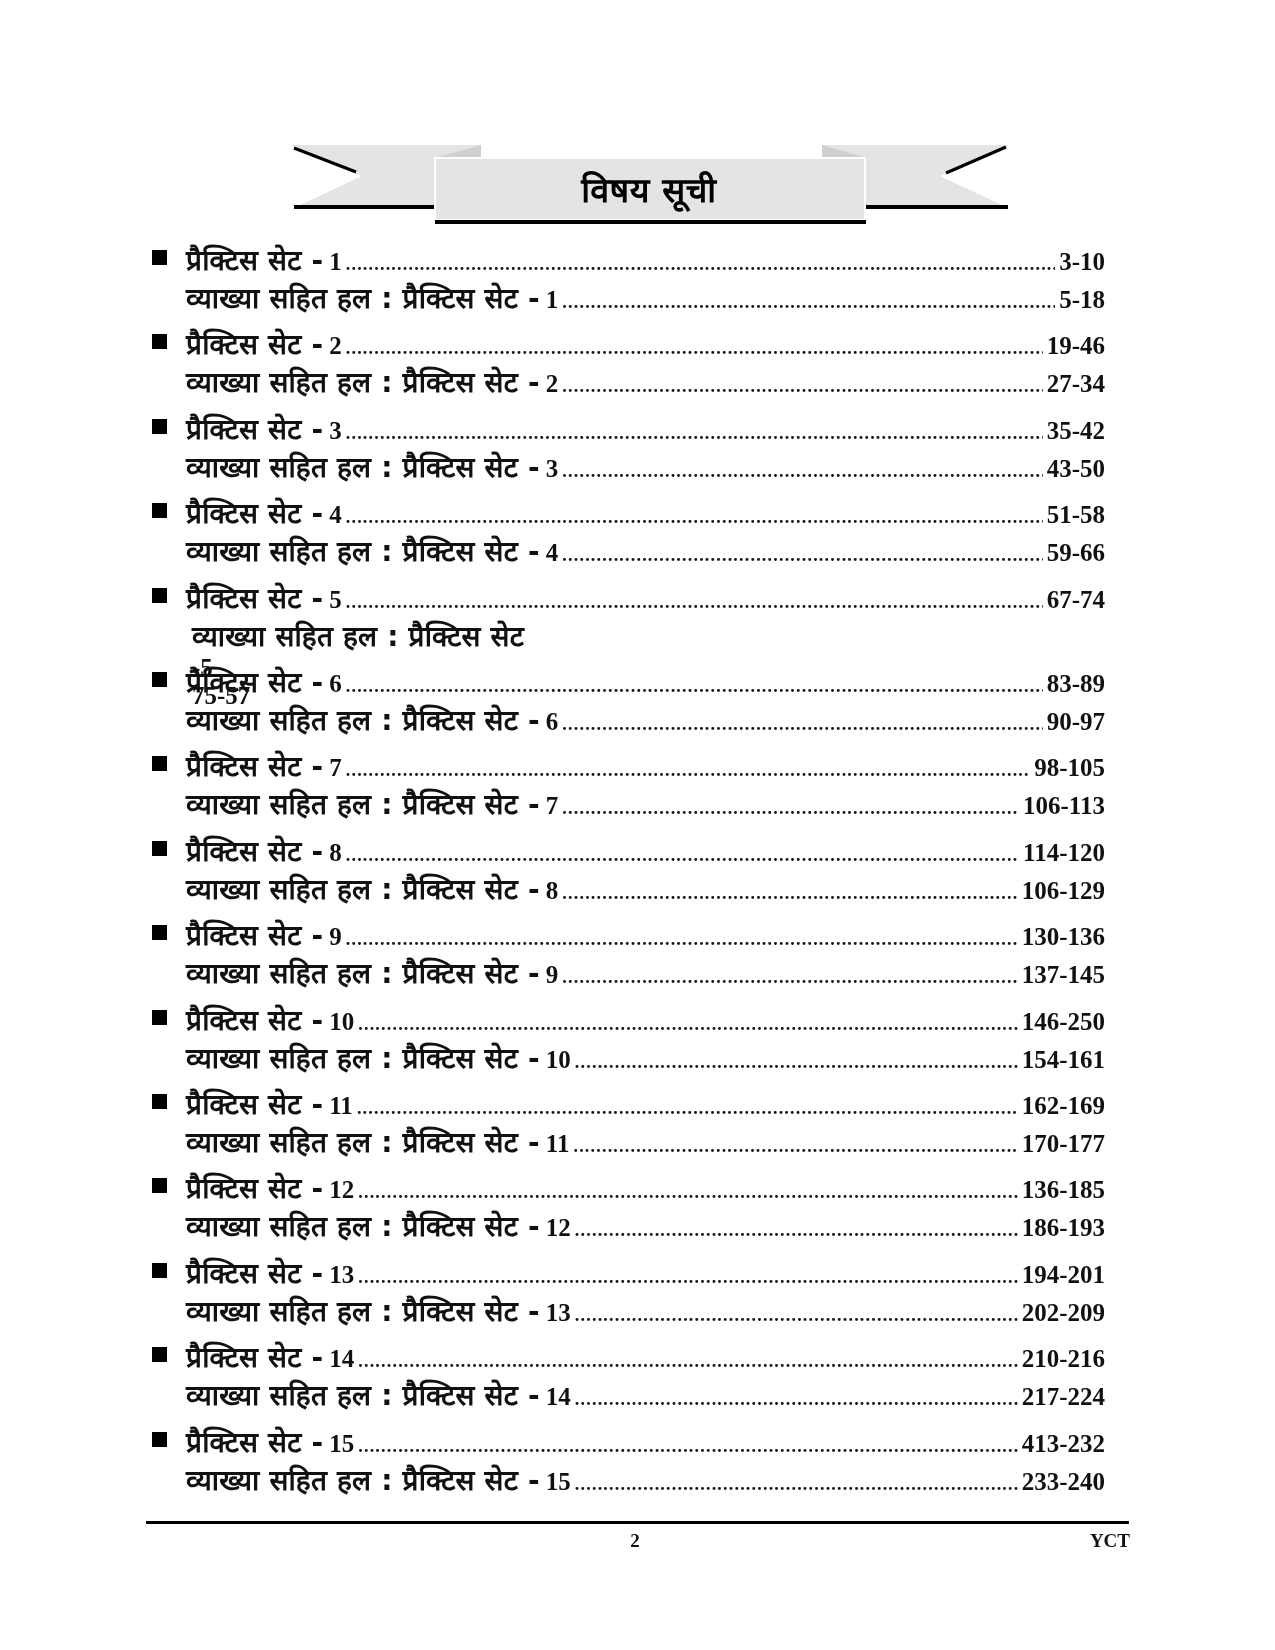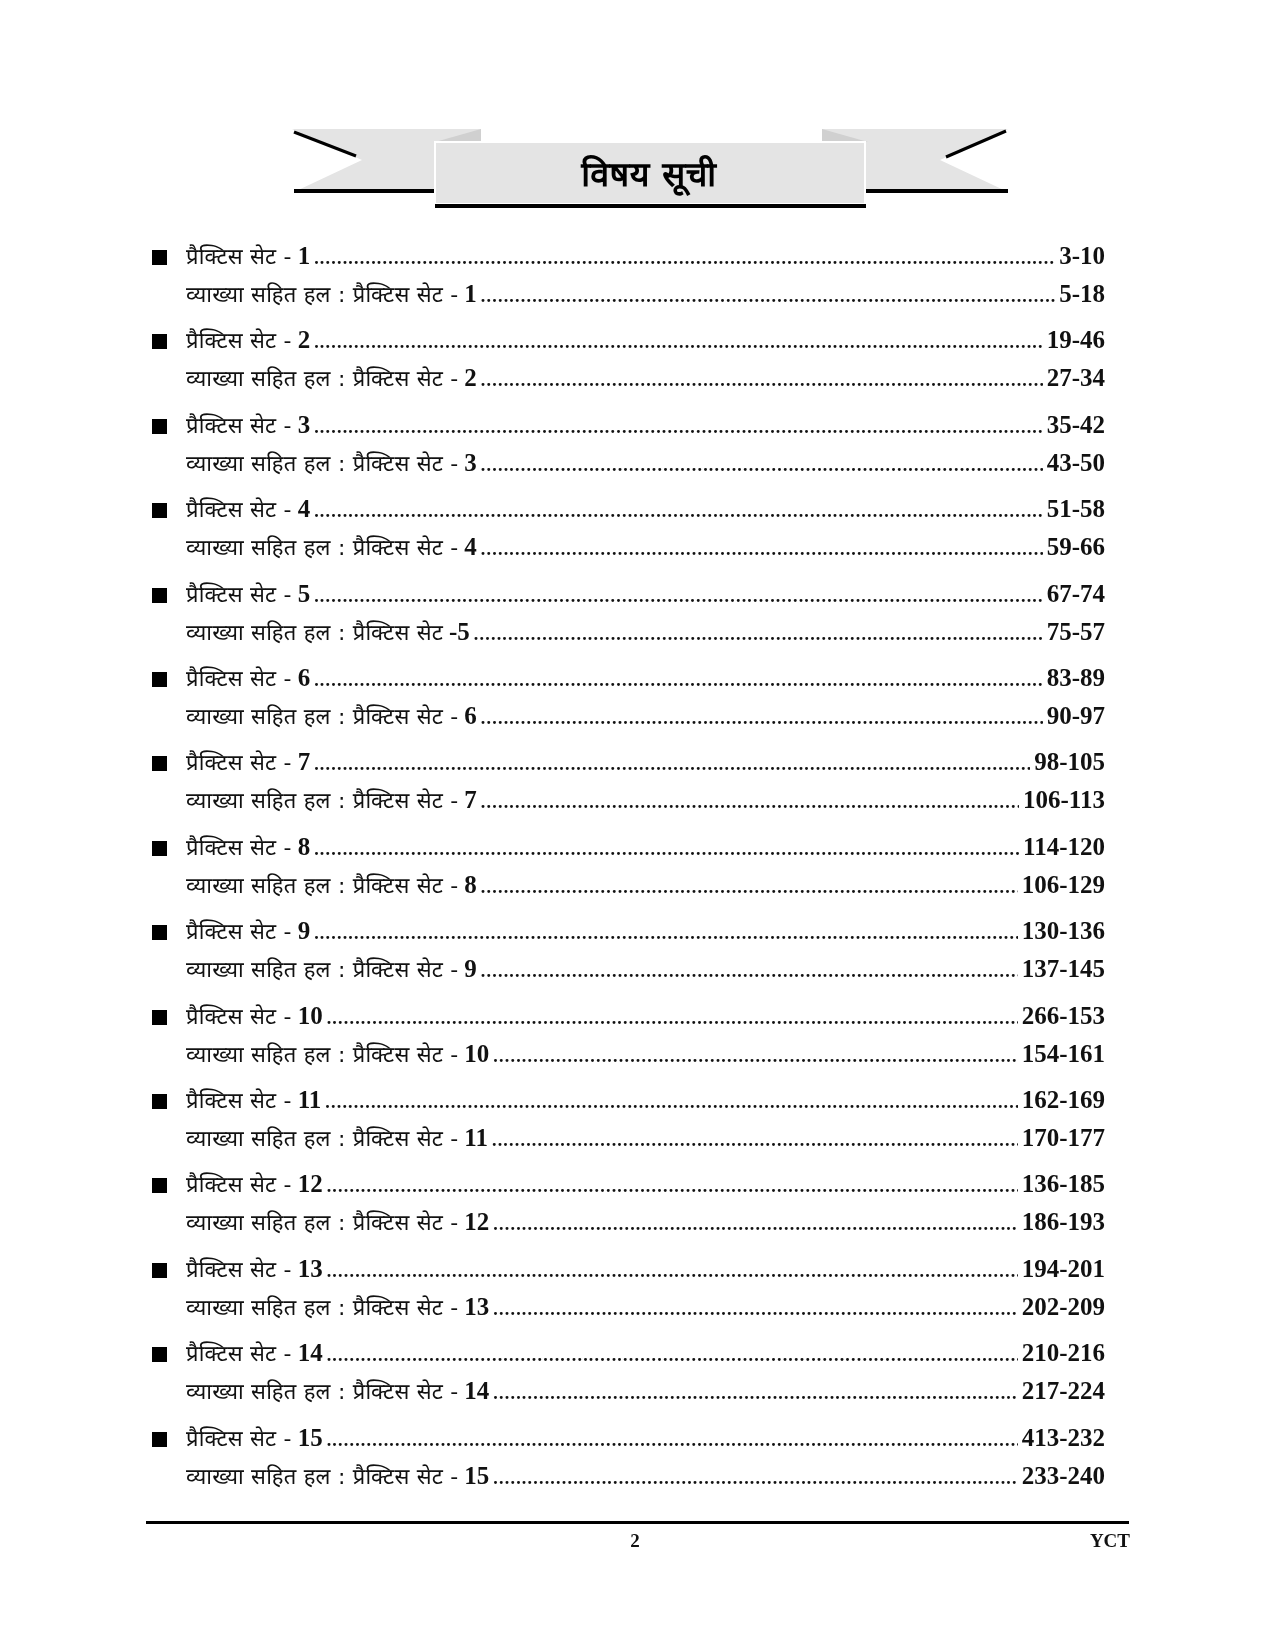--- a/index.html
+++ b/index.html
@@ -2,38 +2,38 @@
 <html><head>
 <meta charset="utf-8">
 <style>
   html, body { margin: 0; padding: 0; background: #ffffff; }
   body {
     width: 1275px; height: 1650px; position: relative; overflow: hidden;
     font-family: "DejaVu Serif", "Liberation Serif", serif;
     color: #111;
   }
   
-  .banner { position: absolute; left: 0; top: 0; width: 1275px; height: 230px; }
+  .banner { position: absolute; left: 0; top: 16px; width: 1275px; height: 230px; }
   .banner svg { position: absolute; left: 0; top: 0; }
   .banner-title {
     position: absolute; left: 435px; top: 142px; width: 428px; height: 62px;
     display: flex; align-items: center; justify-content: center;
     font-family: "DejaVu Sans", sans-serif; font-weight: bold; font-size: 34px;
     color: #000; letter-spacing: 0.5px;
   }
 
   
   .toc { position: absolute; left: 0; top: 0; width: 1275px; }
   .row {
     position: absolute; left: 186px; width: 919px; height: 34px;
     display: flex; align-items: baseline; font-weight: bold; font-size: 23px;
     white-space: nowrap;
   }
   .row .label {
-    font-family: "DejaVu Sans", sans-serif; font-weight: normal; font-size: 22px;
+    font-family: "DejaVu Sans", sans-serif; font-weight: bold; font-size: 28px;
     letter-spacing: 0.2px;
   }
   .row .num { font-family: "Liberation Serif", serif; font-weight: bold; font-size: 25px; margin-left: 6px; }
   .row .dots {
     flex: 1 1 auto; overflow: hidden; margin: 0 4px;
     font-family: "Liberation Serif", serif; font-weight: bold; font-size: 18px;
     letter-spacing: 1.2px; color: #111;
   }
   .row .dots::before {
     content: "................................................................................................................................................................................................................................";
@@ -133,21 +133,21 @@
       <span class="dots"></span>
       <span class="pages">59-66</span>
     </div>
     <div class="bullet" style="top: 587.6px;"></div>
     <div class="row" style="top: 577.6px;">
       <span class="label">प्रैक्टिस सेट -</span>
       <span class="num">5</span>
       <span class="dots"></span>
       <span class="pages">67-74</span>
     </div>
-    <div class="row" style="top: 615.6px;">
+    <div class="row" style="top: 615.6px; flex-direction: column;">
       <span class="label">व्याख्या सहित हल : प्रैक्टिस सेट</span>
       <span class="num">-5</span>
       <span class="dots"></span>
       <span class="pages">75-57</span>
     </div>
     <div class="bullet" style="top: 672px;"></div>
     <div class="row" style="top: 662px;">
       <span class="label">प्रैक्टिस सेट -</span>
       <span class="num">6</span>
       <span class="dots"></span>
@@ -196,21 +196,21 @@
       <span class="label">व्याख्या सहित हल : प्रैक्टिस सेट -</span>
       <span class="num">9</span>
       <span class="dots"></span>
       <span class="pages">137-145</span>
     </div>
     <div class="bullet" style="top: 1009.6px;"></div>
     <div class="row" style="top: 999.6px;">
       <span class="label">प्रैक्टिस सेट -</span>
       <span class="num">10</span>
       <span class="dots"></span>
-      <span class="pages">266-153</span>
+      <span class="pages">146-250</span>
     </div>
     <div class="row" style="top: 1037.6px;">
       <span class="label">व्याख्या सहित हल : प्रैक्टिस सेट -</span>
       <span class="num">10</span>
       <span class="dots"></span>
       <span class="pages">154-161</span>
     </div>
     <div class="bullet" style="top: 1094px;"></div>
     <div class="row" style="top: 1084px;">
       <span class="label">प्रैक्टिस सेट -</span>

